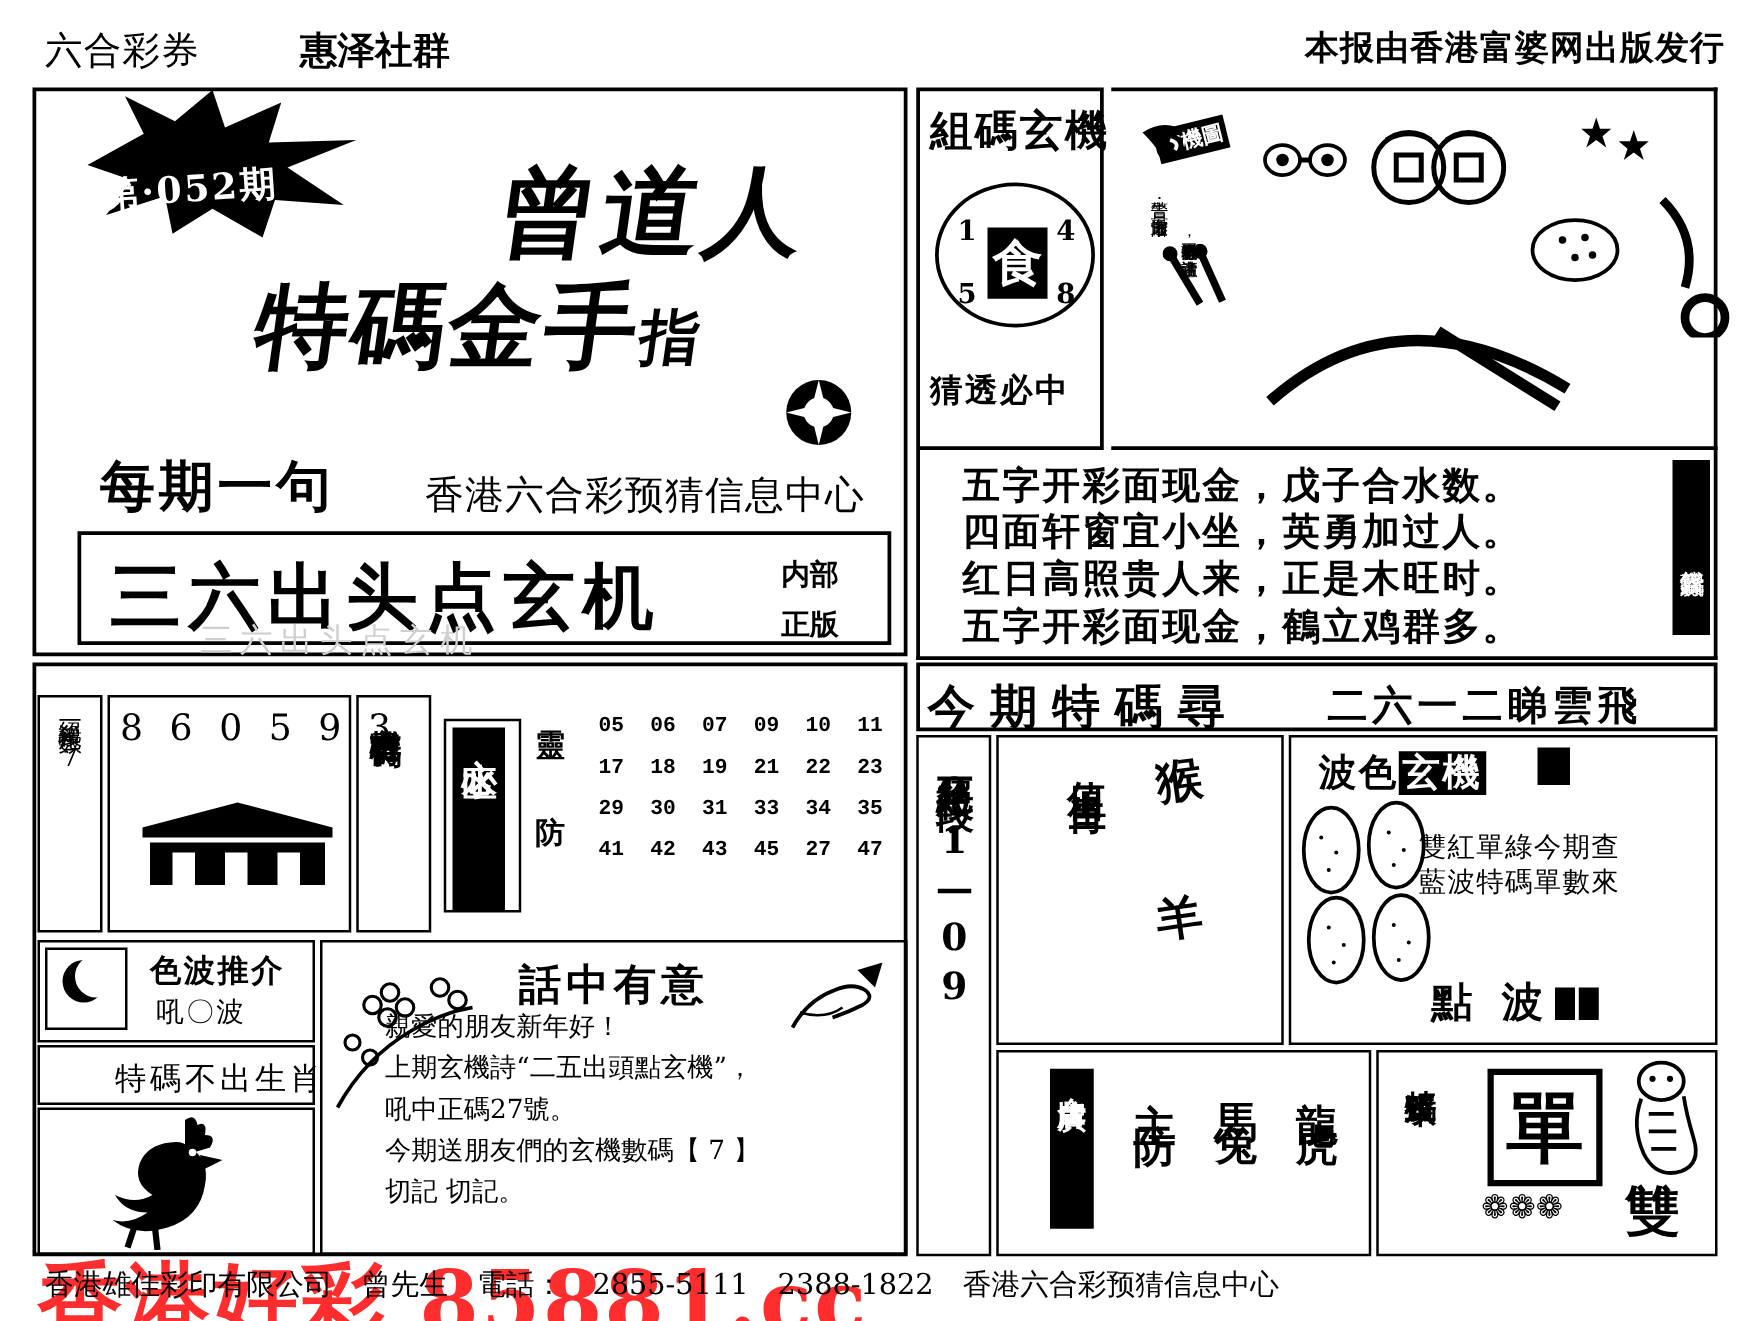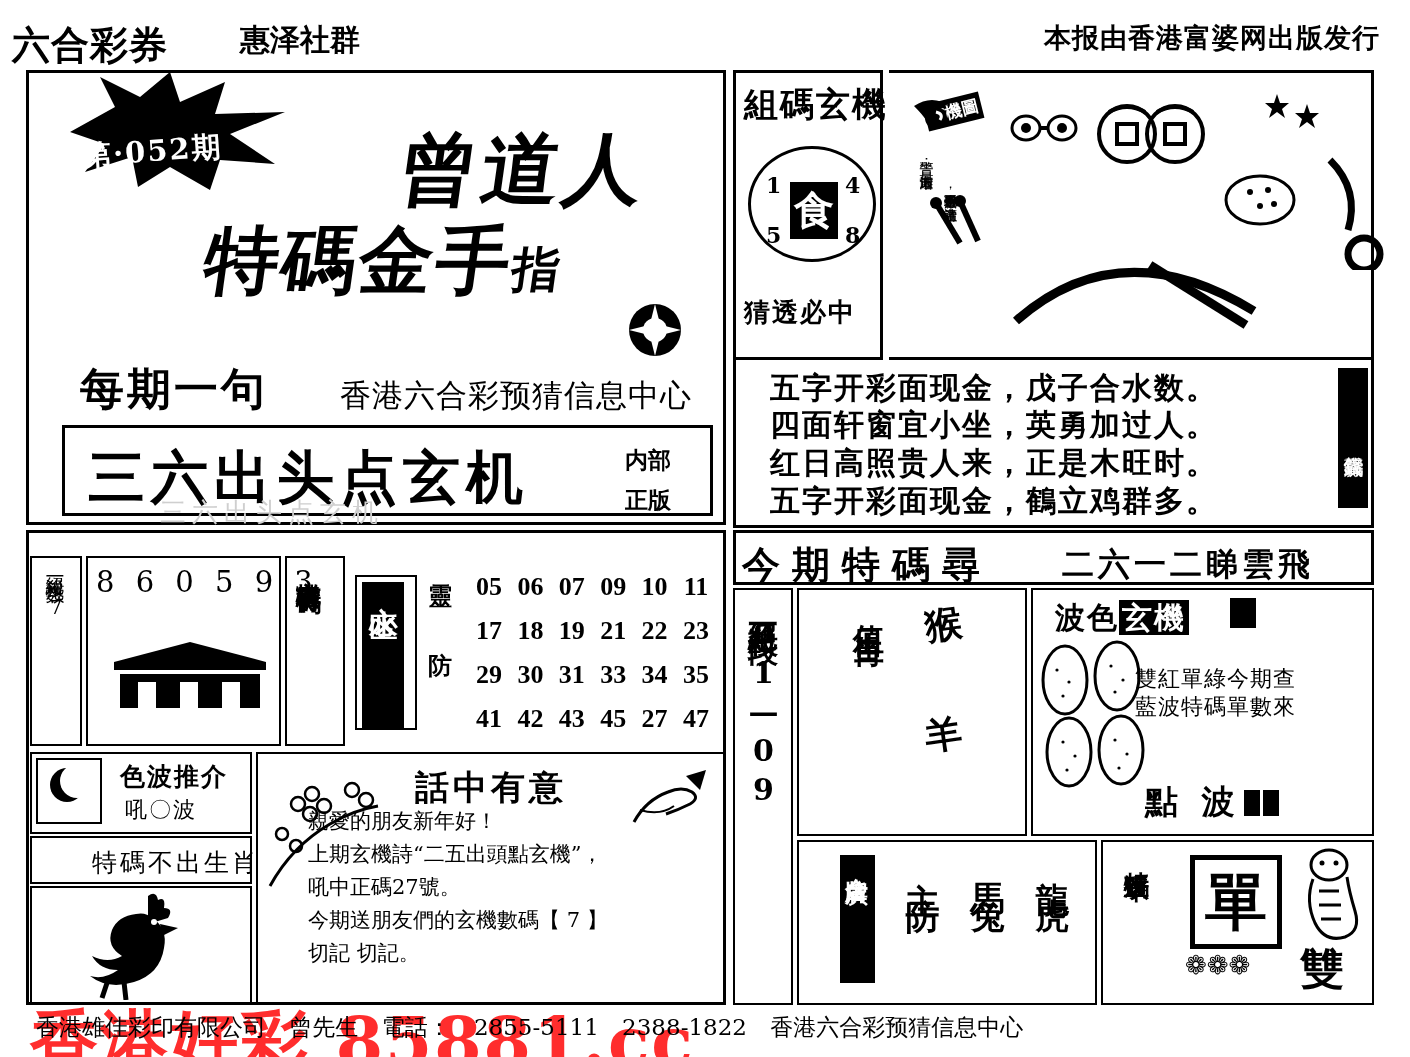--- a/index.html
+++ b/index.html
@@ -1,19 +1,19 @@
 <!DOCTYPE html>
 <html><head>
 <meta charset="utf-8">
 <style>
   html,body{margin:0;padding:0;background:#fff;}
   body{width:1410px;height:1057px;font-family:"DejaVu Sans",sans-serif;color:#000;position:relative;overflow:hidden;}
   .page{position:absolute;inset:0;}
   
-  .top-left{position:absolute;left:12px;top:20px;font-size:38px;font-weight:bold;letter-spacing:1px;font-family:"DejaVu Serif",serif;}
+  .top-left{position:absolute;left:36px;top:20px;font-size:30px;font-weight:normal;letter-spacing:1px;font-family:"DejaVu Serif",serif;}
   .top-left2{position:absolute;left:240px;top:20px;font-size:30px;font-weight:bold;font-family:"DejaVu Serif",serif;}
   .top-right{position:absolute;right:30px;top:20px;font-size:27px;font-weight:bold;font-family:"DejaVu Serif",serif;letter-spacing:1px;}
   
   .frame{position:absolute;border:3px solid #000;box-sizing:border-box;}
   
   #left-head{left:26px;top:70px;width:700px;height:455px;}
   .burst{position:absolute;left:60px;top:72px;width:230px;height:120px;}
   .burst svg{display:block}
   .issue{position:absolute;left:82px;top:132px;font-size:29px;font-weight:bold;color:#fff;font-family:"DejaVu Serif",serif;letter-spacing:2px;transform:rotate(-4deg);}
   .title1{position:absolute;left:400px;top:118px;font-size:78px;font-weight:bold;font-family:"DejaVu Serif",serif;letter-spacing:4px;transform:skewX(-8deg);}
@@ -57,21 +57,21 @@
   .digits{position:absolute;left:96px;top:565px;font-size:29px;font-family:"DejaVu Serif",serif;letter-spacing:6px;}
   .tomb{position:absolute;left:110px;top:640px;width:160px;height:70px;}
   #c-xuan{left:285px;top:556px;width:60px;height:190px;}
   .xuan-txt{position:absolute;left:292px;top:562px;height:178px;font-size:25px;font-weight:bold;font-family:"DejaVu Serif",serif;letter-spacing:2px;}
   #c-xin{left:355px;top:575px;width:62px;height:155px;}
   .xin-txt{position:absolute;left:362px;top:582px;height:142px;font-size:28px;font-weight:bold;font-family:"DejaVu Serif",serif;letter-spacing:4px;background:#000;color:#fff;padding:2px;}
   .ling{position:absolute;left:428px;top:580px;font-size:24px;font-weight:bold;font-family:"DejaVu Serif",serif;}
   .fang{position:absolute;left:428px;top:650px;font-size:24px;font-weight:bold;font-family:"DejaVu Serif",serif;}
   .numgrid{position:absolute;left:470px;top:572px;width:245px;}
   .numgrid .row{display:flex;justify-content:space-between;margin-bottom:14px;}
-  .numgrid .n{font-size:26px;font-weight:bold;font-family:Liberation Serif, serif;width:38px;text-align:center;}
+  .numgrid .n{font-size:17px;font-weight:bold;font-family:Liberation Mono, monospace;width:38px;text-align:center;}
   #c-sebo{left:30px;top:752px;width:222px;height:82px;}
   .moonbox{position:absolute;left:36px;top:758px;width:62px;height:62px;border:2px solid #000;}
   .moon{position:absolute;left:50px;top:768px;width:34px;height:34px;border-radius:50%;background:#000;}
   .moon::after{content:"";position:absolute;left:10px;top:-4px;width:34px;height:34px;border-radius:50%;background:#fff;}
   .sebo-t{position:absolute;left:120px;top:760px;font-size:25px;font-weight:bold;font-family:"DejaVu Serif",serif;letter-spacing:2px;}
   .sebo-b{position:absolute;left:125px;top:795px;font-size:22px;font-family:"DejaVu Serif",serif;letter-spacing:2px;}
   #c-temabu{left:30px;top:836px;width:222px;height:48px;}
   .temabu{position:absolute;left:52px;top:846px;font-size:25px;font-family:"DejaVu Serif",serif;letter-spacing:3px;margin-left:40px;}
   #c-rooster{left:30px;top:886px;width:222px;height:118px;}
   .rooster{position:absolute;left:48px;top:890px;width:150px;height:110px;}

